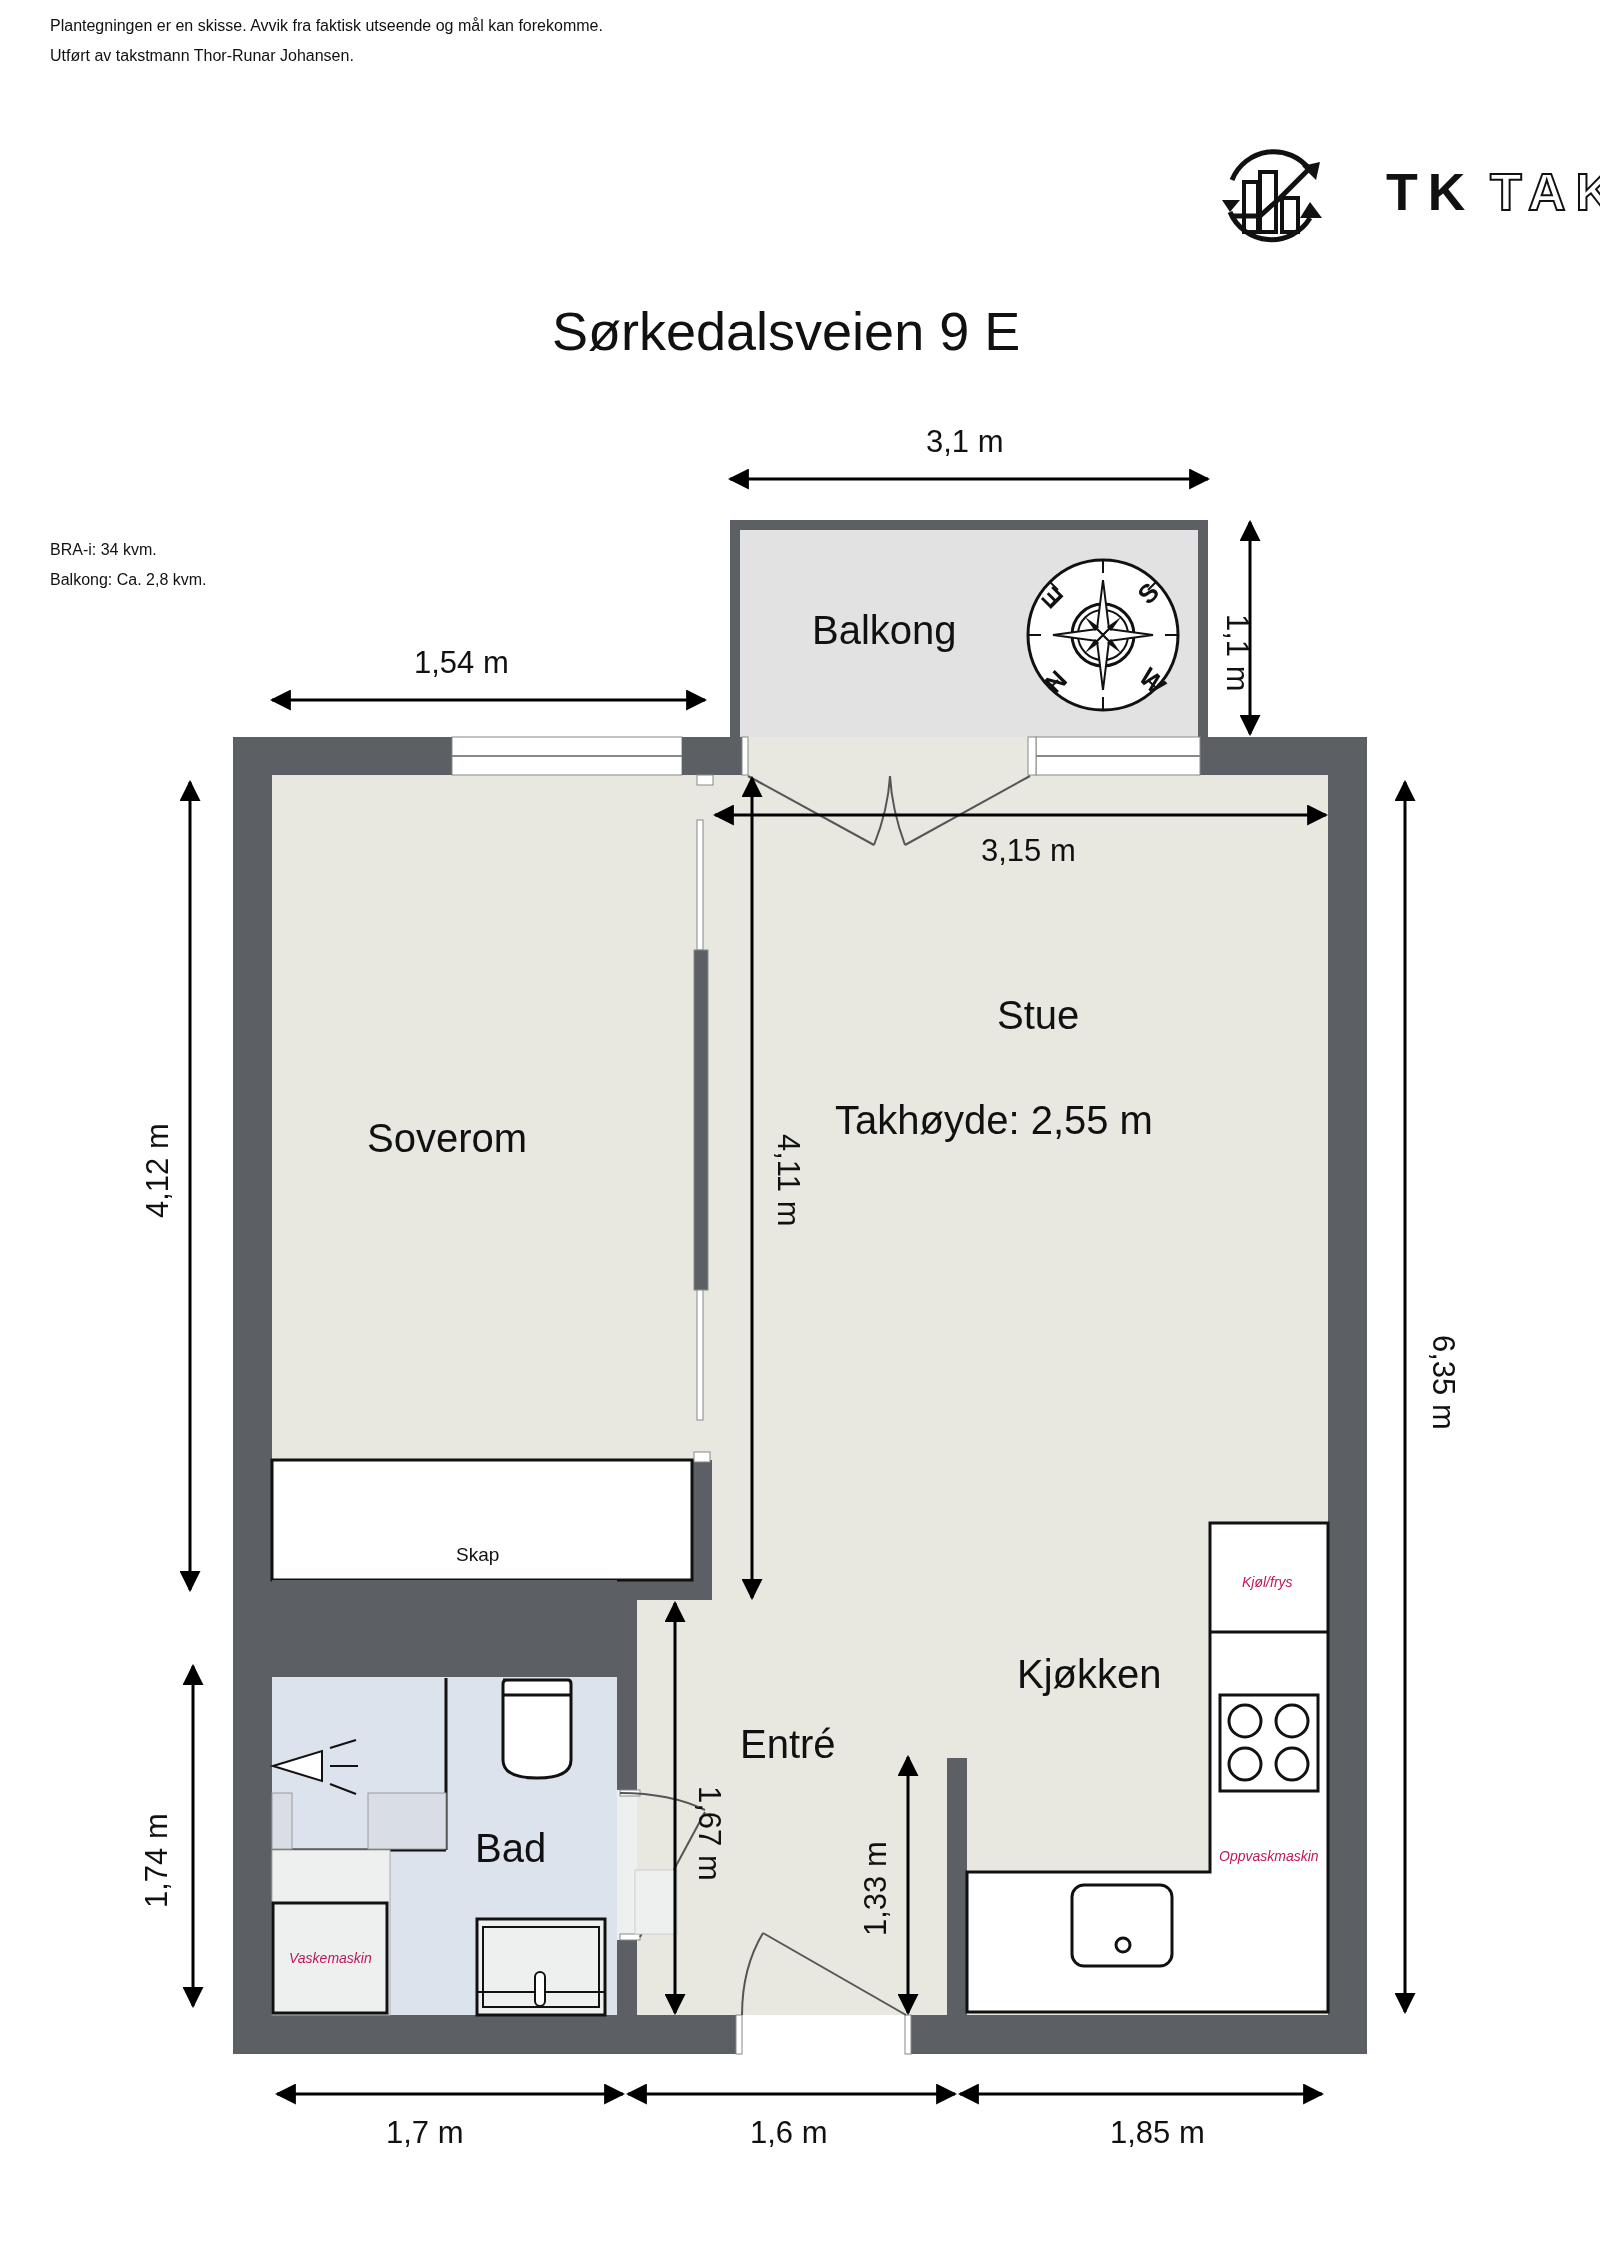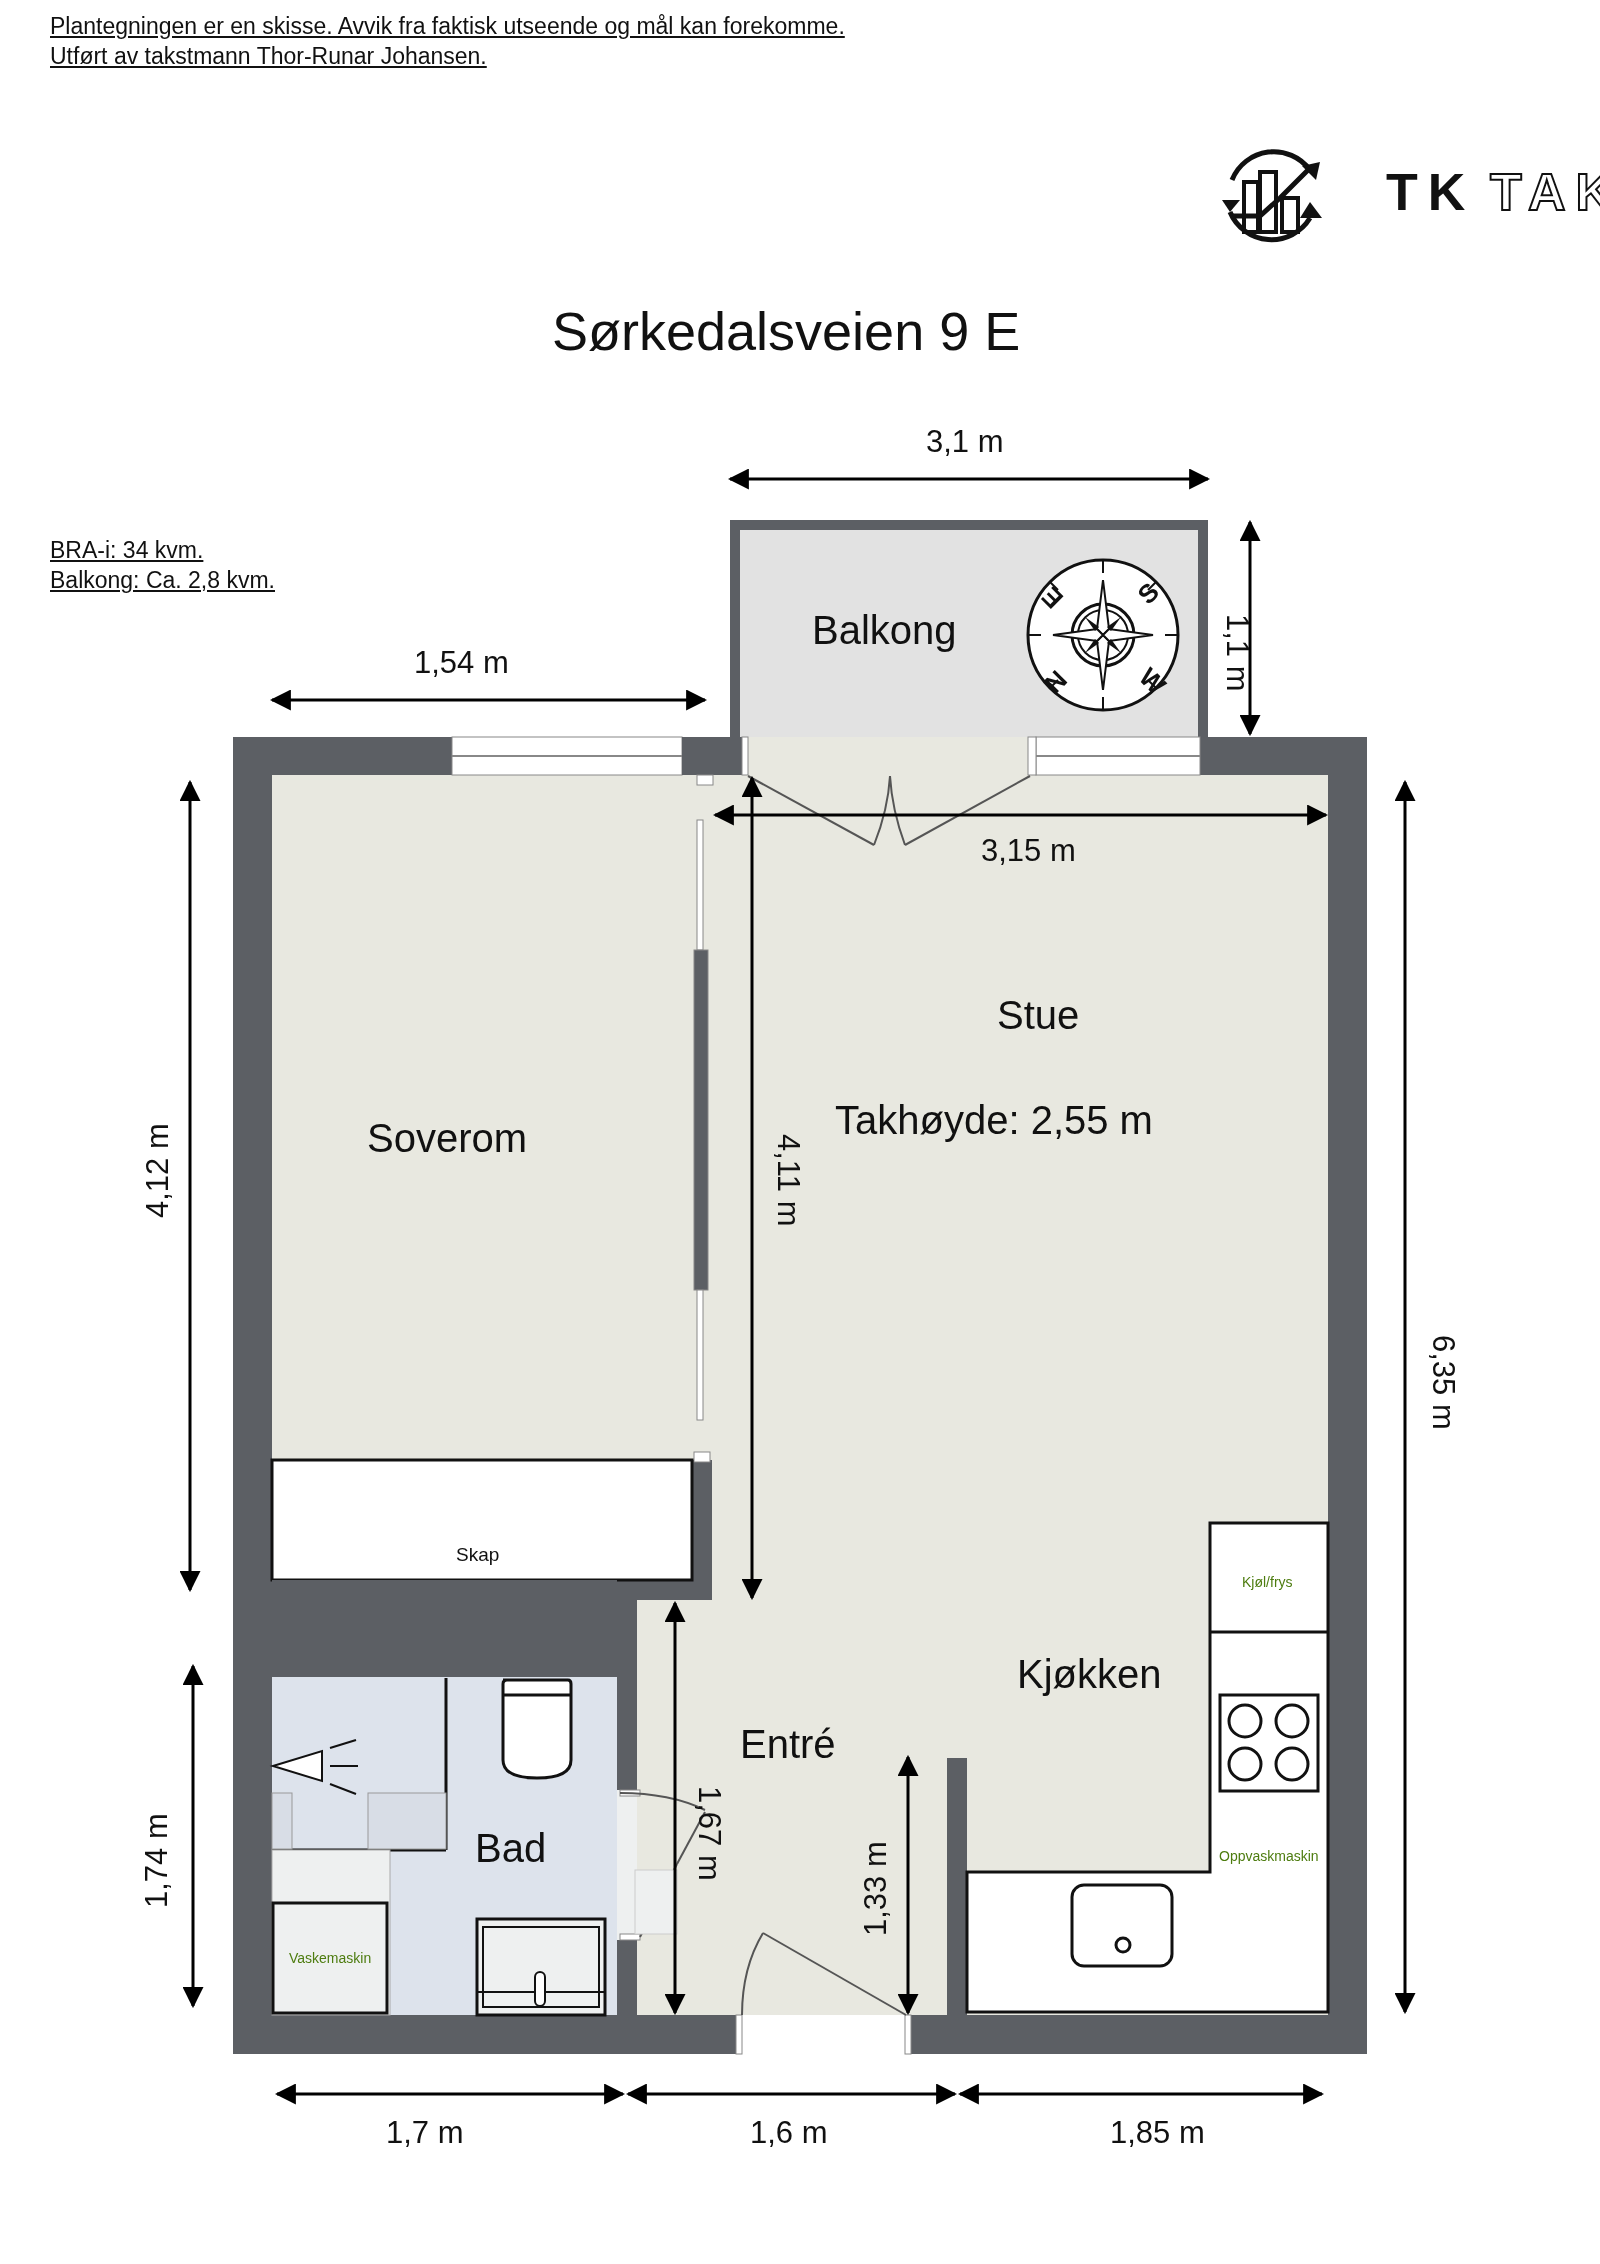--- a/index.html
+++ b/index.html
@@ -1,23 +1,23 @@
 <!DOCTYPE html>
 <html><head>
 <meta charset="utf-8">
 <style>
   html,body{margin:0;padding:0;background:#ffffff;}
   body{width:1600px;height:2264px;position:relative;overflow:hidden;font-family:"Liberation Sans",sans-serif;color:#111;}
   .abs{position:absolute;}
-  .note{font-size:23px;line-height:28px;color:#111;text-decoration:underline;}
+  .note{font-size:16px;line-height:28px;color:#111;}
   .title{font-size:54px;color:#111;white-space:nowrap;}
   .dim{font-size:31px;color:#111;white-space:nowrap;}
   .room{font-size:40px;color:#111;white-space:nowrap;}
   .small{font-size:19px;color:#111;white-space:nowrap;margin-top:36px;}
-  .tiny{font-size:14px;color:#4d7c0f;white-space:nowrap;}
+  .tiny{font-size:14px;color:#be185d;white-space:nowrap;font-style:italic;}
   .logo-text{font-size:52px;font-weight:bold;letter-spacing:10px;white-space:nowrap;margin-left:48px;}
   .logo-tk{color:#111;}
   .logo-takst{color:#fff;-webkit-text-stroke:2px #111;}
   svg{position:absolute;left:0;top:0;}
 </style>
 </head>
 <body>
 
 <div class="abs note" style="left:50px;top:12px;">Plantegningen er en skisse. Avvik fra faktisk utseende og mål kan forekomme.</div>
 <div class="abs note" style="left:50px;top:42px;">Utført av takstmann Thor-Runar Johansen.</div>

